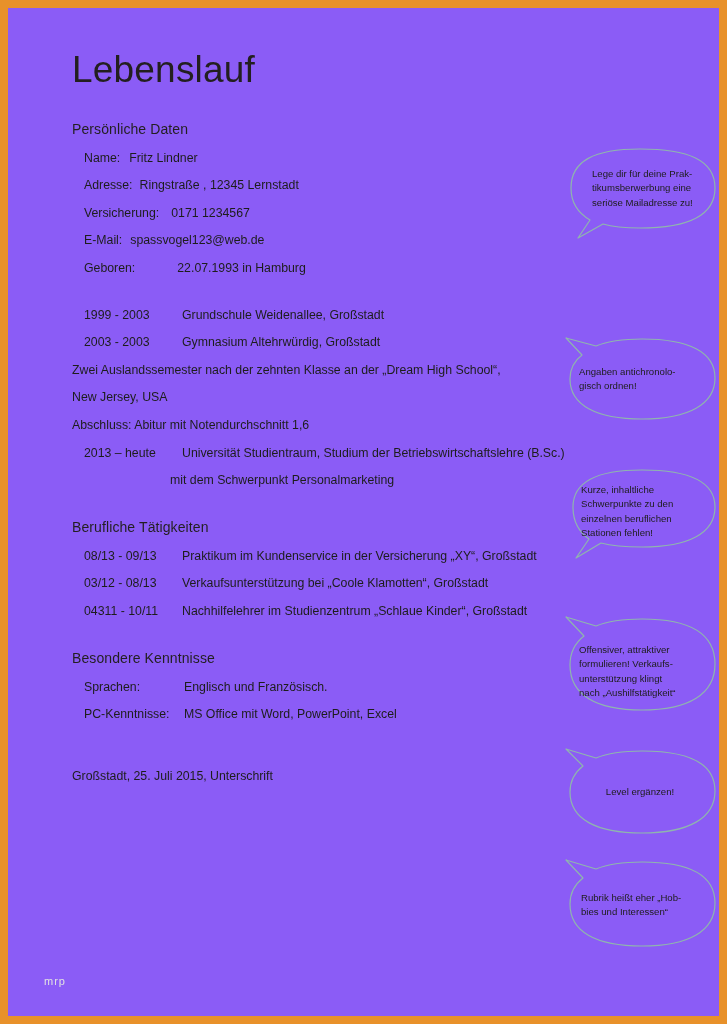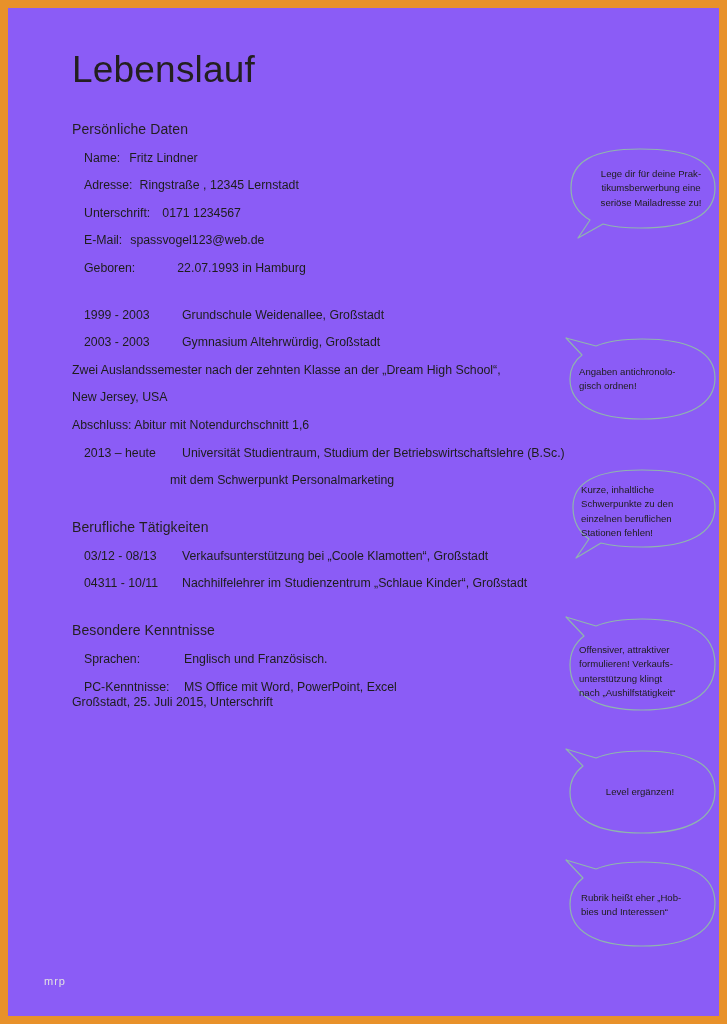--- a/index.html
+++ b/index.html
@@ -90,20 +90,21 @@
   }
   .indent-val {
     display: inline-block;
     width: 98px;
   }
 
   
   .skills .lbl { width: 100px; }
 
   .footer-line {
+    margin-top: 46px;
     font-size: 12.3px;
     color: #1d1d1b;
   }
 
   .watermark {
     position: absolute;
     left: 36px;
     top: 967px;
     font-size: 11px;
     color: #e2e2e2;
@@ -140,21 +141,21 @@
     white-space: pre-line;
   }
 
   .b1 { top: 133px; height: 112px; }
   .b2 { top: 322px; height: 100px; }
   .b3 { top: 455px; height: 110px; }
   .b4 { top: 600px; height: 118px; }
   .b5 { top: 735px; height: 98px; }
   .b6 { top: 843px; height: 108px; }
 
-  .b1 .txt { left: 30px; top: 26px;  width: 130px; text-align: center; }
+  .b1 .txt { left: 36px; top: 26px;  width: 130px; }
   .b2 .txt { left: 23px; top: 35px;  width: 132px; }
   .b3 .txt { left: 25px; top: 20px;  width: 132px; }
   .b4 .txt { left: 23px; top: 35px;  width: 135px; }
   .b5 .txt { left: 0;    top: 42px;  width: 168px; text-align: center; }
   .b6 .txt { left: 25px; top: 40px;  width: 134px; }
 </style>
 </head>
 <body>
 
 <div class="page">
@@ -166,21 +167,21 @@
     <div class="section">
       <div class="section-heading">Persönliche Daten</div>
 
       <div class="row pd">
         <span class="lbl">Name:</span><span class="val gap-a">Fritz Lindner</span>
       </div>
       <div class="row pd">
         <span class="lbl">Adresse:</span><span class="val gap-b">Ringstraße , 12345 Lernstadt</span>
       </div>
       <div class="row pd">
-        <span class="lbl">Unterschrift:</span><span class="val gap-c">0171 1234567</span>
+        <span class="lbl">Versicherung:</span><span class="val gap-c">0171 1234567</span>
       </div>
       <div class="row pd">
         <span class="lbl">E-Mail:</span><span class="val gap-d">spassvogel123@web.de</span>
       </div>
       <div class="row pd">
         <span class="lbl">Geboren:</span><span class="val gap-e">22.07.1993 in Hamburg</span>
       </div>
     </div>
 
     <div class="section">
@@ -198,20 +199,23 @@
 
       <div class="row dated">
         <span class="lbl">2013 – heute</span><span class="val">Universität Studientraum, Studium der Betriebswirtschaftslehre (B.Sc.)</span>
       </div>
       <div class="plain"><span class="indent-val"></span><span>mit dem Schwerpunkt Personalmarketing</span></div>
     </div>
 
     <div class="section">
       <div class="section-heading">Berufliche Tätigkeiten</div>
 
+      <div class="row dated">
+        <span class="lbl">08/13 - 09/13</span><span class="val">Praktikum im Kundenservice in der Versicherung „XY“, Großstadt</span>
+      </div>
       <div class="row dated">
         <span class="lbl">03/12 - 08/13</span><span class="val">Verkaufsunterstützung bei „Coole Klamotten“, Großstadt</span>
       </div>
       <div class="row dated">
         <span class="lbl">04311 - 10/11</span><span class="val">Nachhilfelehrer im Studienzentrum „Schlaue Kinder“, Großstadt</span>
       </div>
     </div>
 
     <div class="section">
       <div class="section-heading">Besondere Kenntnisse</div>

